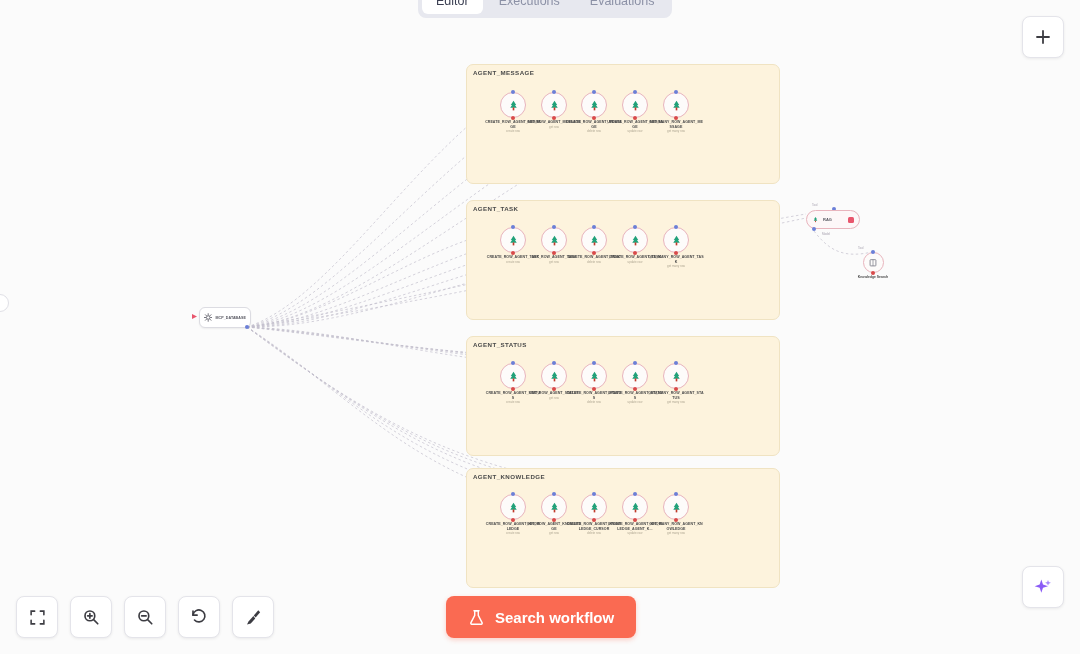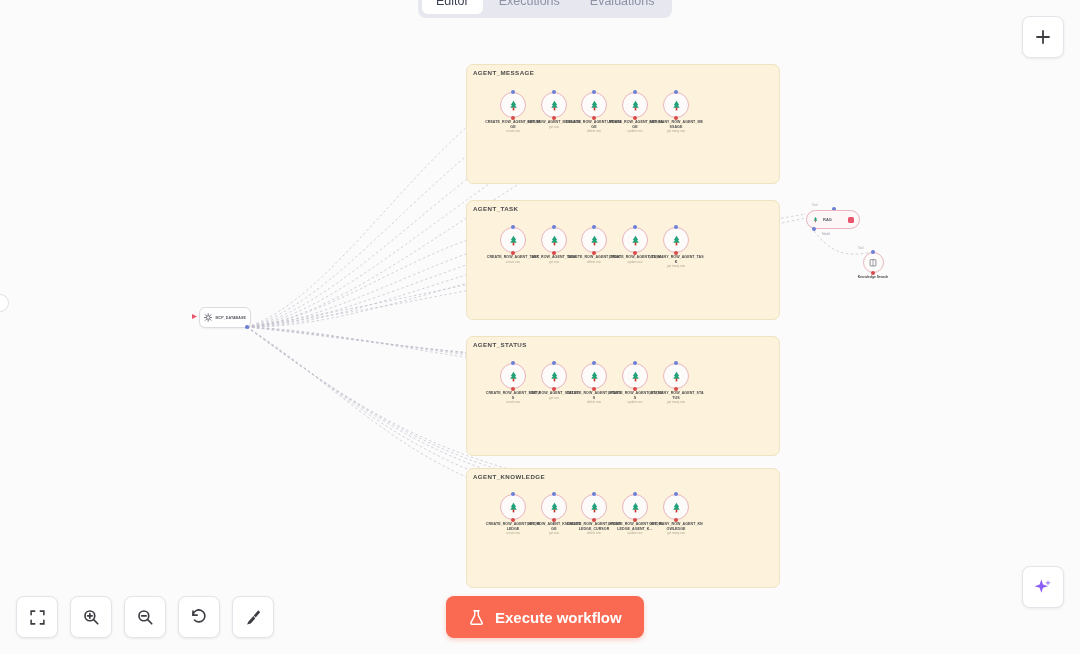--- a/index.html
+++ b/index.html
@@ -566,16 +566,16 @@
         <path d="M12.5 10.5 L6 18 L4 22 L9 20.5 L15 14 Z" fill="#3c3c42"></path>
       </svg>
     </div>
   </div>
 
   <button class="exec-btn">
     <svg width="17" height="17" viewBox="0 0 24 24">
       <path d="M9.5 2.5 L14.5 2.5 L14.5 9 L20 19.5 A1.5 1.5 0 0 1 18.7 21.5 L5.3 21.5 A1.5 1.5 0 0 1 4 19.5 L9.5 9 Z" fill="none" stroke="#ffffff" stroke-width="2" stroke-linejoin="round"></path>
       <line x1="8.5" y1="2.5" x2="15.5" y2="2.5" stroke="#ffffff" stroke-width="2.2" stroke-linecap="round"></line>
     </svg>
-    <span>Execute workflow</span>
+    <span>Search workflow</span>
   </button>
 
 </div>
 
 </body></html>

